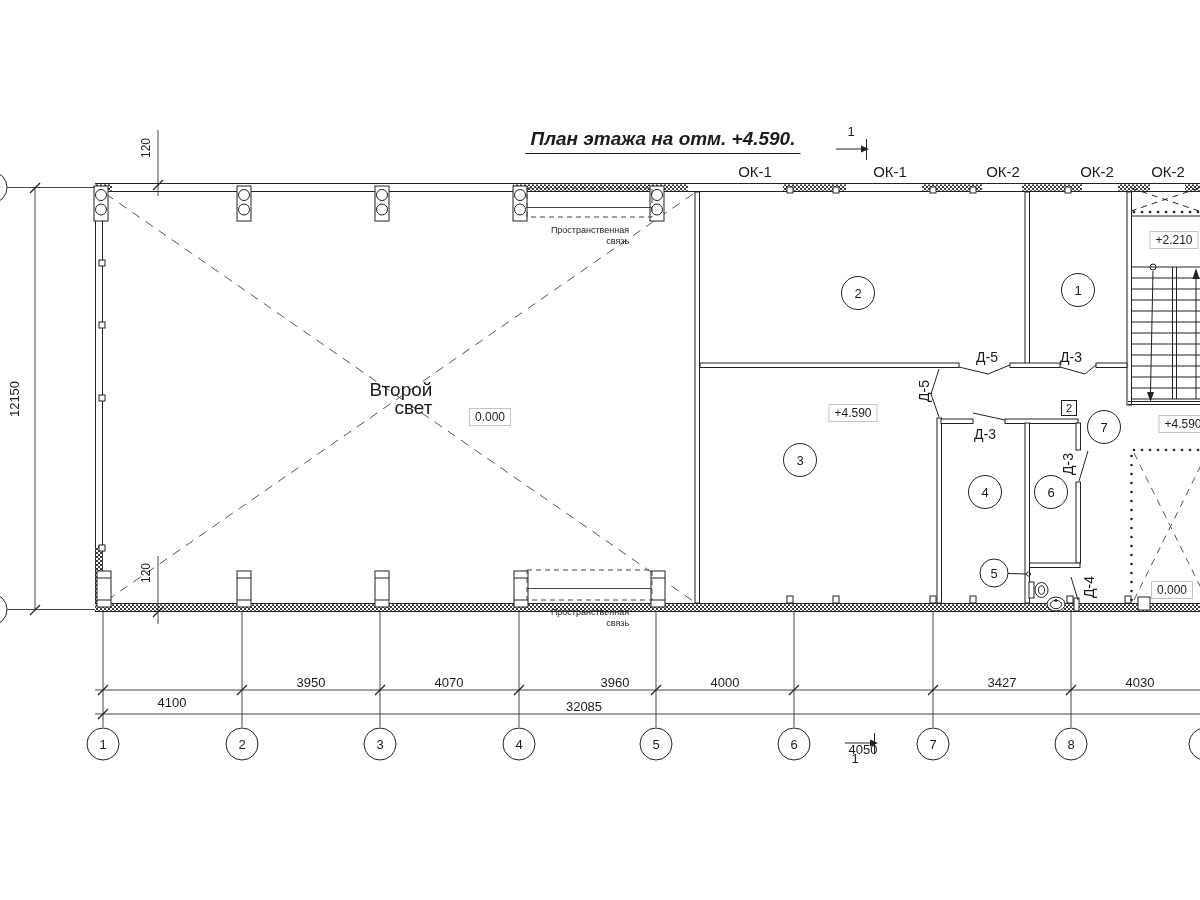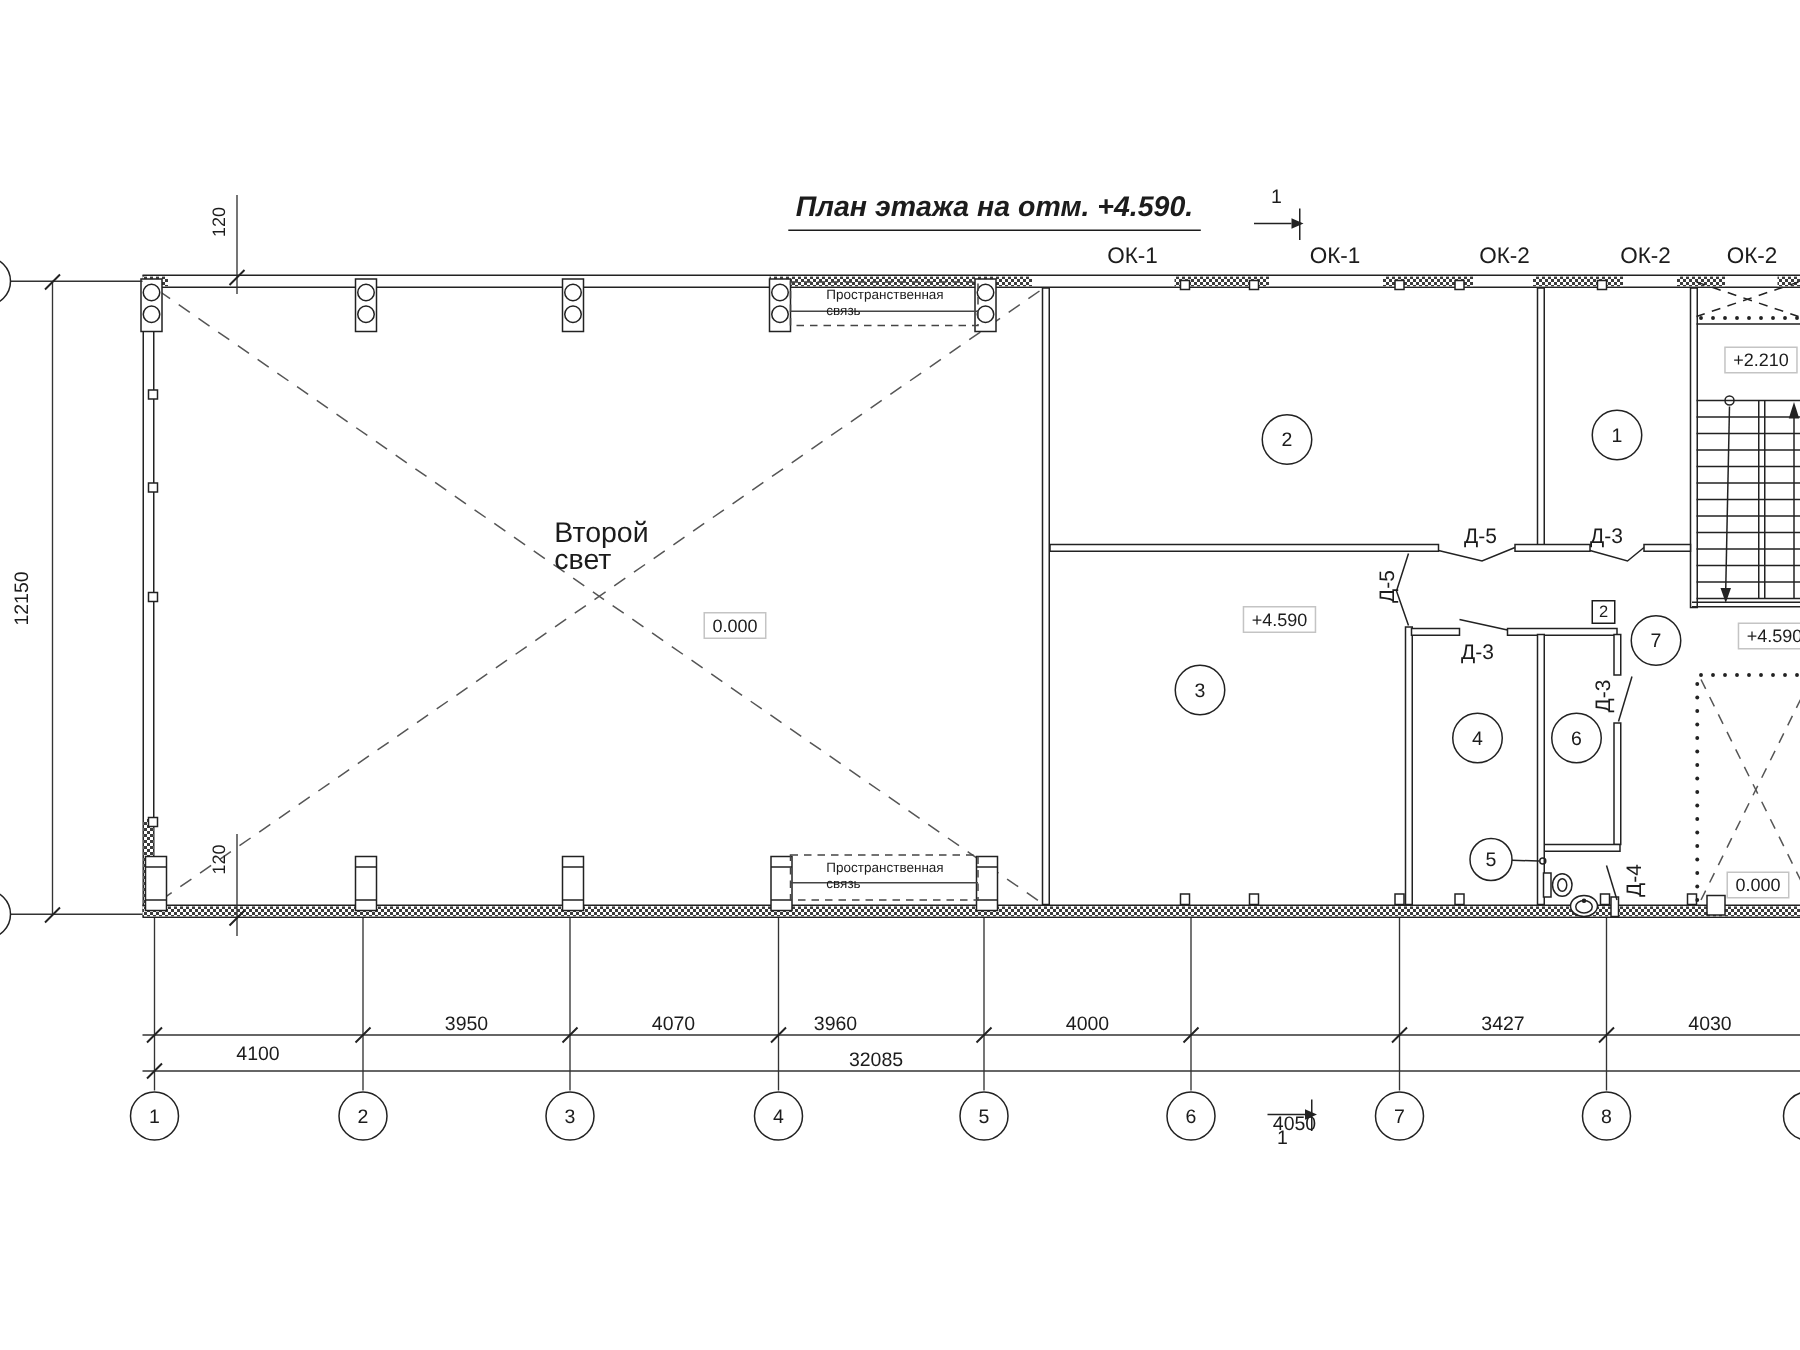--- a/index.html
+++ b/index.html
@@ -9,21 +9,21 @@
   .lbl{position:absolute;transform:translate(-50%,-50%);white-space:nowrap;color:#1c1c1c;}
   .rot{transform:translate(-50%,-50%) rotate(-90deg);}
   .title{font-size:19px;font-style:italic;font-weight:bold;border-bottom:1.6px solid #1c1c1c;
          padding:0 5px 3px 5px;}
   .win{font-size:15px;}
   .door{font-size:14px;}
   .dim{font-size:13px;}
   .roomnum{font-size:13px;}
   .gridnum{font-size:13px;}
   .elev{font-size:12px;border:1px solid #c4c4c4;background:#fff;padding:1px 5px;}
-  .multiline{white-space:pre-line;text-align:left;}
+  .multiline{white-space:pre-line;text-align:right;margin-top:34px;}
   .secmark{font-size:13px;}
   .node-box{font-size:11px;border:1.2px solid #1c1c1c;background:#fff;width:14px;height:14px;
             display:flex;align-items:center;justify-content:center;}
   .small{font-size:9px;line-height:11px;}
   .sl{font-size:19px;line-height:18px;}
   .off{font-size:12px;}
 </style>
 </head>
 <body>
 
@@ -338,21 +338,21 @@
 <span class="lbl roomnum" style="left:858px;top:293px;">2</span>
 <span class="lbl roomnum" style="left:800px;top:460px;">3</span>
 <span class="lbl roomnum" style="left:985px;top:492px;">4</span>
 <span class="lbl roomnum" style="left:994px;top:573px;">5</span>
 <span class="lbl roomnum" style="left:1051px;top:492px;">6</span>
 <span class="lbl roomnum" style="left:1104px;top:427px;">7</span>
 
 <span class="lbl dim" style="left:172px;top:682px;margin-top:20px;">4100</span>
 <span class="lbl dim" style="left:311px;top:682px;">3950</span>
 <span class="lbl dim" style="left:449px;top:682px;">4070</span>
-<span class="lbl dim" style="left:557px;top:682px;">3960</span>
+<span class="lbl dim" style="left:615px;top:682px;">3960</span>
 <span class="lbl dim" style="left:725px;top:682px;">4000</span>
 <span class="lbl dim" style="left:863px;top:720px;margin-top:29px;">4050</span>
 <span class="lbl dim" style="left:1002px;top:682px;">3427</span>
 <span class="lbl dim" style="left:1140px;top:682px;">4030</span>
 <span class="lbl dim" style="left:584px;top:706px;">32085</span>
 <span class="lbl dim rot" style="left:14px;top:399px;">12150</span>
 <span class="lbl off rot" style="left:146px;top:148px;">120</span>
 <span class="lbl off rot" style="left:146px;top:573px;">120</span>
 
 <span class="lbl gridnum" style="left:103px;top:744px;">1</span>

